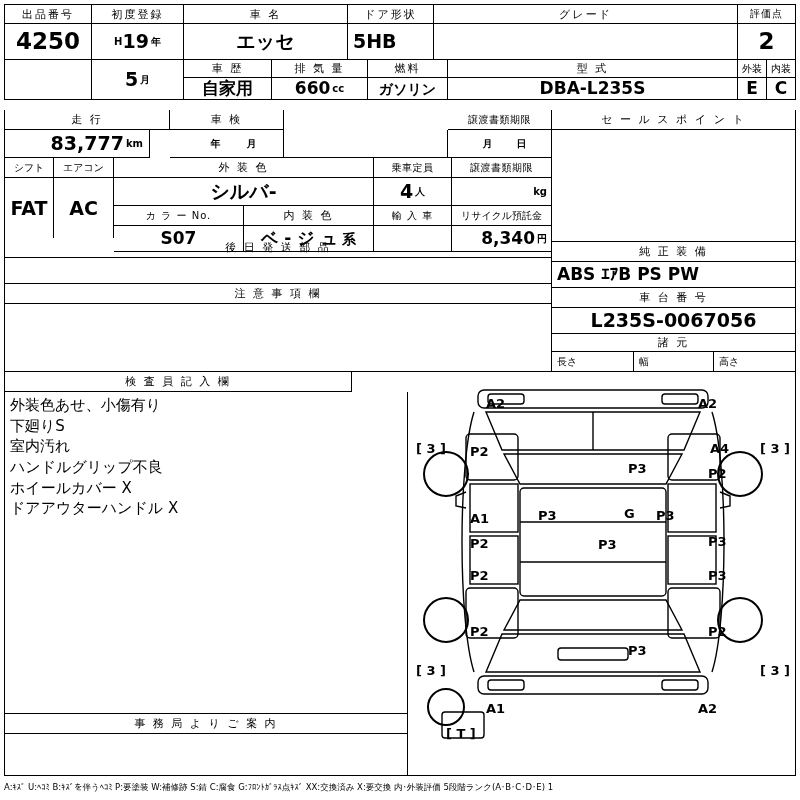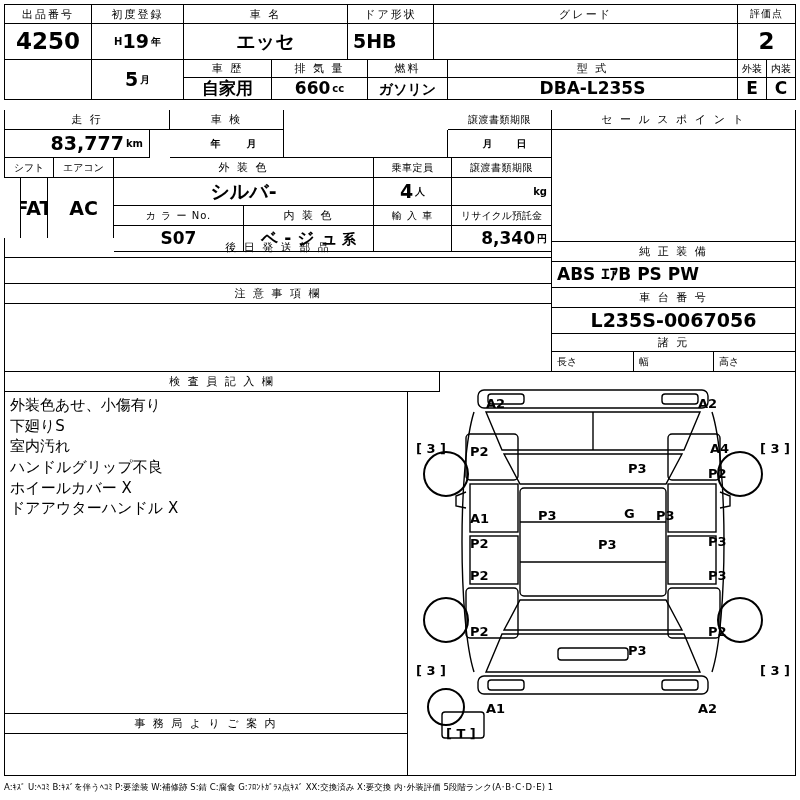--- a/index.html
+++ b/index.html
@@ -179,21 +179,21 @@
   <div class="bx nbl nbt top left" style="left:552px; top:130px; width:244px; height:112px;">
     <span class="val-sm"></span>
   </div>
 
   <div class="bx nbt" style="left:4px; top:158px; width:50px; height:20px;">
     <span class="lbl-sm" style="letter-spacing:0">シフト</span>
   </div>
   <div class="bx nbl nbt" style="left:54px; top:158px; width:60px; height:20px;text-align:center;">
     <span class="lbl-sm" style="letter-spacing:0">エアコン</span>
   </div>
-  <div class="bx nbt nbb" style="left:4px; top:178px; width:28px; height:60px;margin-left:16px;">
+  <div class="bx nbt nbb" style="left:4px; top:178px; width:50px; height:60px;">
     <span class="val">FAT</span>
   </div>
   <div class="bx nbl nbt nbb" style="left:54px; top:178px; width:60px; height:60px;">
     <span class="val">AC</span>
   </div>
 
   <div class="bx nbl nbt" style="left:114px; top:158px; width:260px; height:20px;">
     <span class="lbl">外 装 色</span>
   </div>
   <div class="bx nbl nbt" style="left:114px; top:178px; width:260px; height:28px;">
@@ -279,21 +279,21 @@
   <div class="bx nbl nbt left" style="left:552px; top:352px; width:82px; height:20px;">
     <span class="lbl-sm" style="letter-spacing:0">長さ</span>
   </div>
   <div class="bx nbl nbt left" style="left:634px; top:352px; width:80px; height:20px;">
     <span class="lbl-sm" style="letter-spacing:0">幅</span>
   </div>
   <div class="bx nbl nbt left" style="left:714px; top:352px; width:82px; height:20px;">
     <span class="lbl-sm" style="letter-spacing:0">高さ</span>
   </div>
 
-  <div class="bx nbt" style="left:4px; top:372px; width:436px; height:20px;justify-content:center;">
+  <div class="bx nbt" style="left:4px; top:372px; width:348px; height:20px;justify-content:center;">
     <span class="lbl">検 査 員 記 入 欄</span>
   </div>
   <div class="bx nbt top left" style="left:4px; top:392px; width:404px; height:322px;">
     <div class="notes">
       <div>外装色あせ、小傷有り</div>
       <div>下廻りS</div>
       <div>室内汚れ</div>
       <div>ハンドルグリップ不良</div>
       <div>ホイールカバー X</div>
       <div>ドアアウターハンドル X</div>

